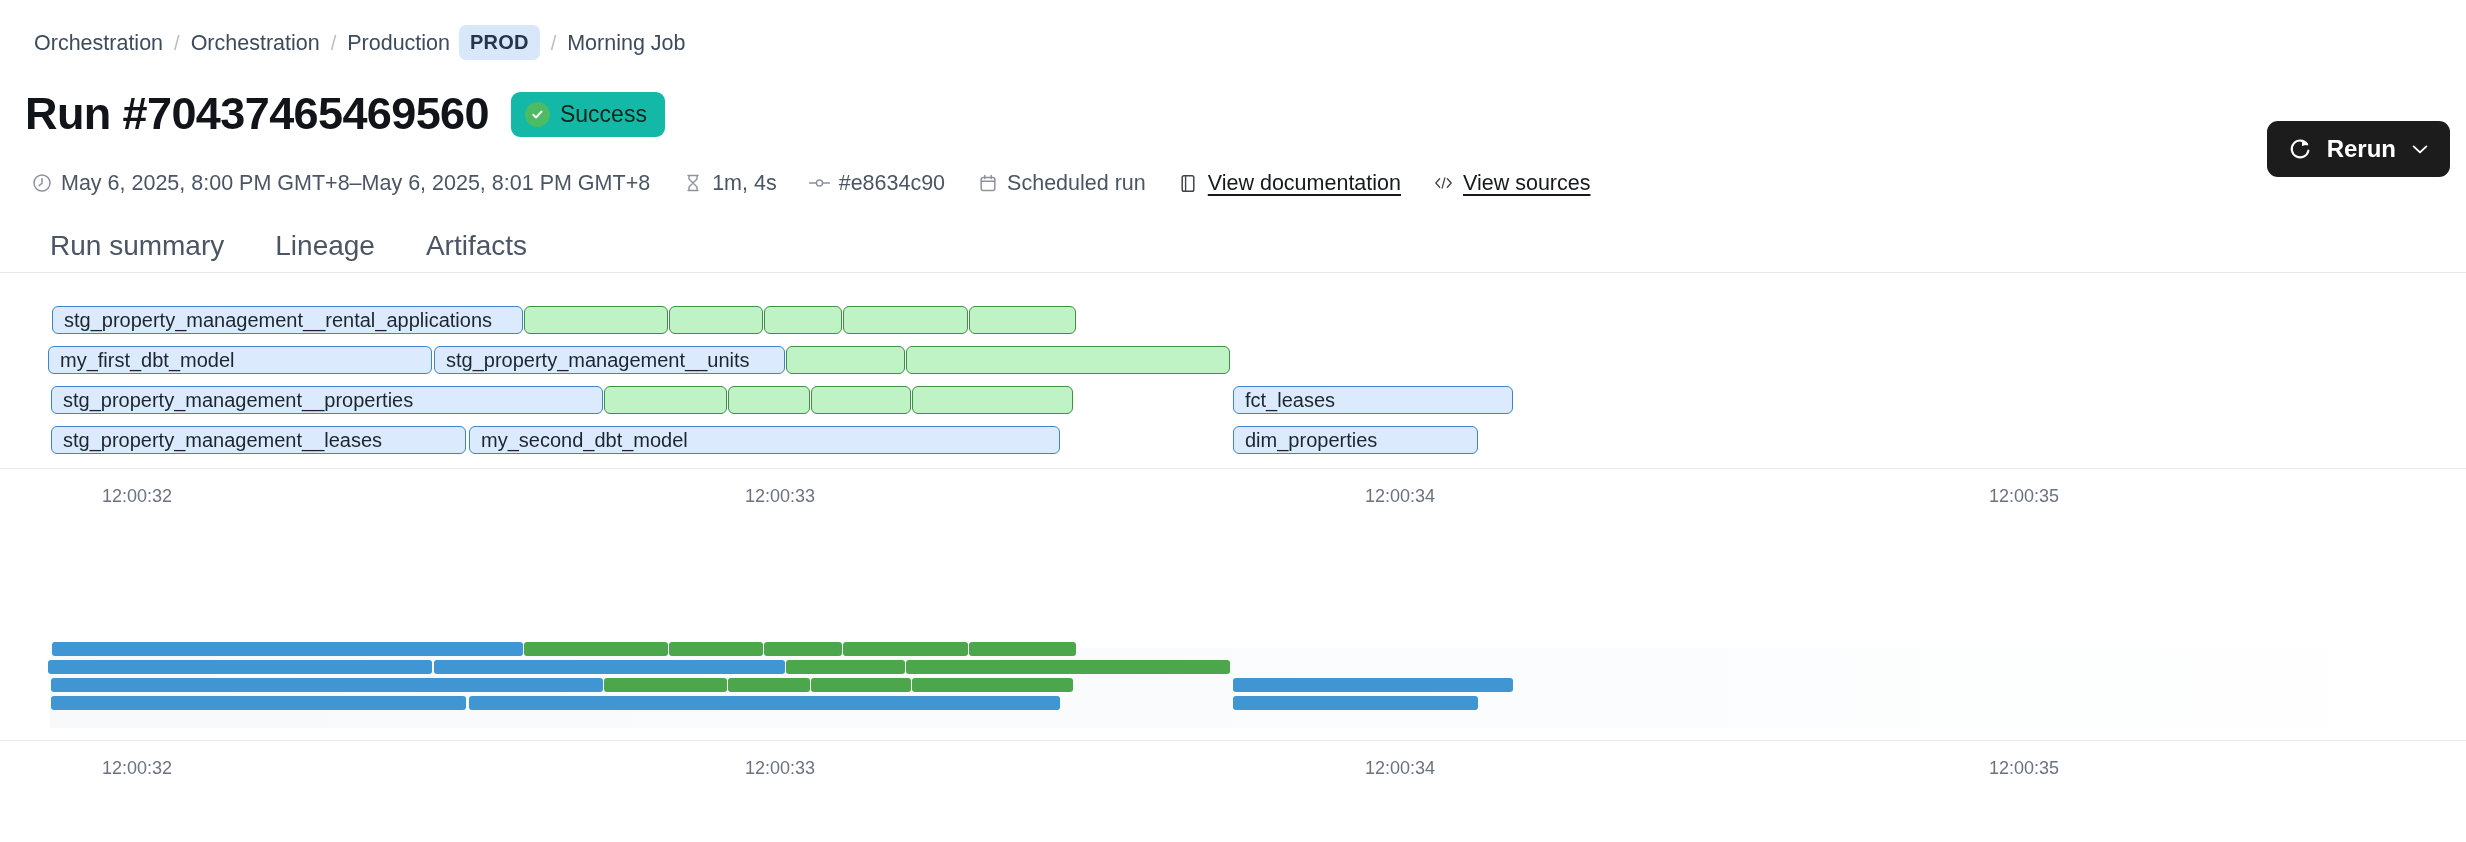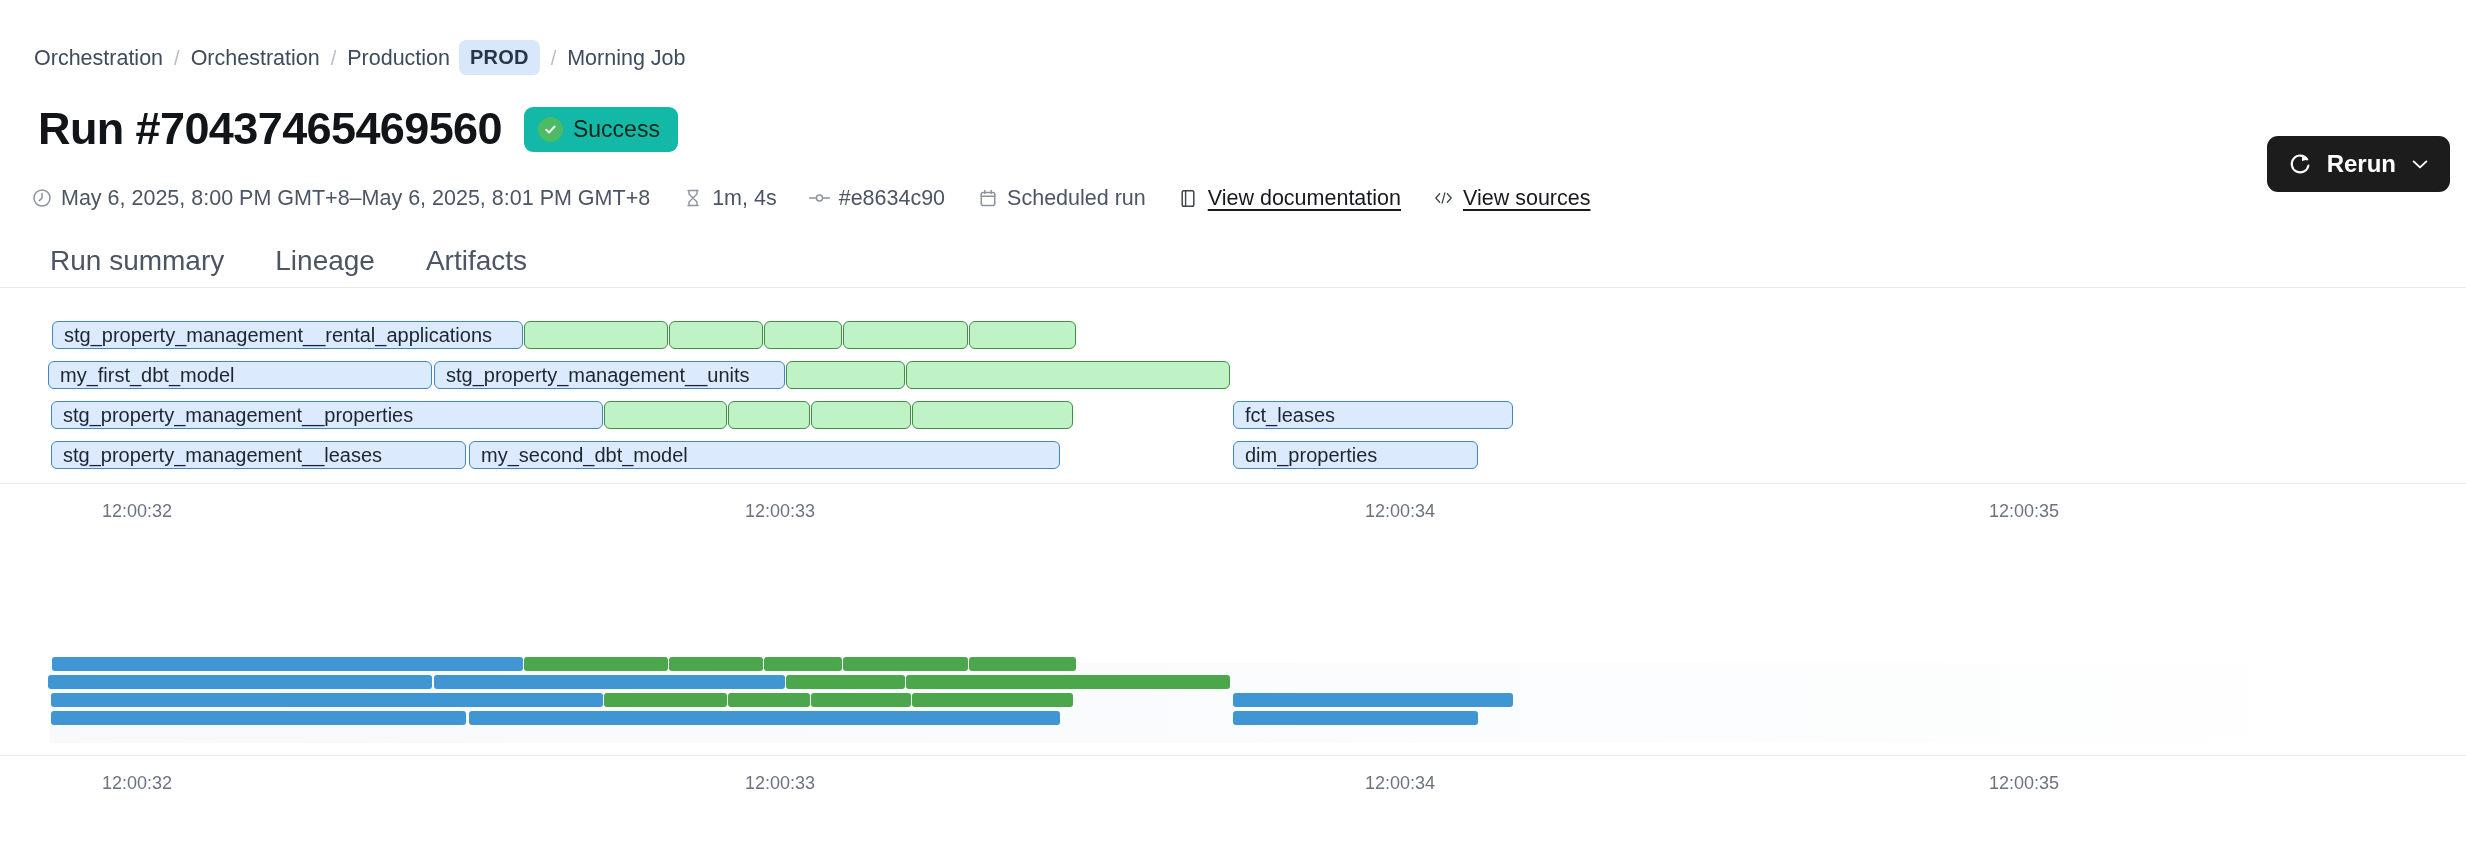--- a/index.html
+++ b/index.html
@@ -4,41 +4,41 @@
 <title>Run Model Timing</title>
 <style>
   * { box-sizing: border-box; margin: 0; padding: 0; }
   html, body {
     width: 2466px; height: 842px;
     background: #ffffff;
     font-family: "Liberation Sans", sans-serif;
     color: #1a1a1a;
     overflow: hidden;
   }
-  .page { position: relative; width: 2466px; height: 634px; margin-top: 15px; }
+  .page { position: relative; width: 2466px; height: 634px; }
 
   
   .breadcrumb {
     position: absolute; left: 34px; top: 25px;
     display: flex; align-items: center; gap: 0px;
     font-size: 21.5px; line-height: 28px;
   }
   .crumb { color: #3d4b5c; white-space: nowrap; }
   .crumb.link { cursor: pointer; }
   .crumb-sep { color: #b6bec8; padding: 0 11px; font-size: 20px; }
   .crumb-badge {
     background: #d9e7fb; color: #26354a;
     border-radius: 7px; padding: 3px 11px 4px 11px;
     font-size: 20px; font-weight: 700; margin-left: 9px;
     letter-spacing: .2px;
   }
 
   
   .title-row {
-    position: absolute; left: 38px; top: 88px;
+    position: absolute; left: 25px; top: 88px;
     display: flex; align-items: center; gap: 22px;
   }
   .run-title {
     font-size: 45px; line-height: 52px; font-weight: 700;
     letter-spacing: -0.6px; color: #111418;
     white-space: nowrap;
   }
   .status-badge {
     display: inline-flex; align-items: center; gap: 10px;
     background: #14b8a6; border-radius: 9px;

